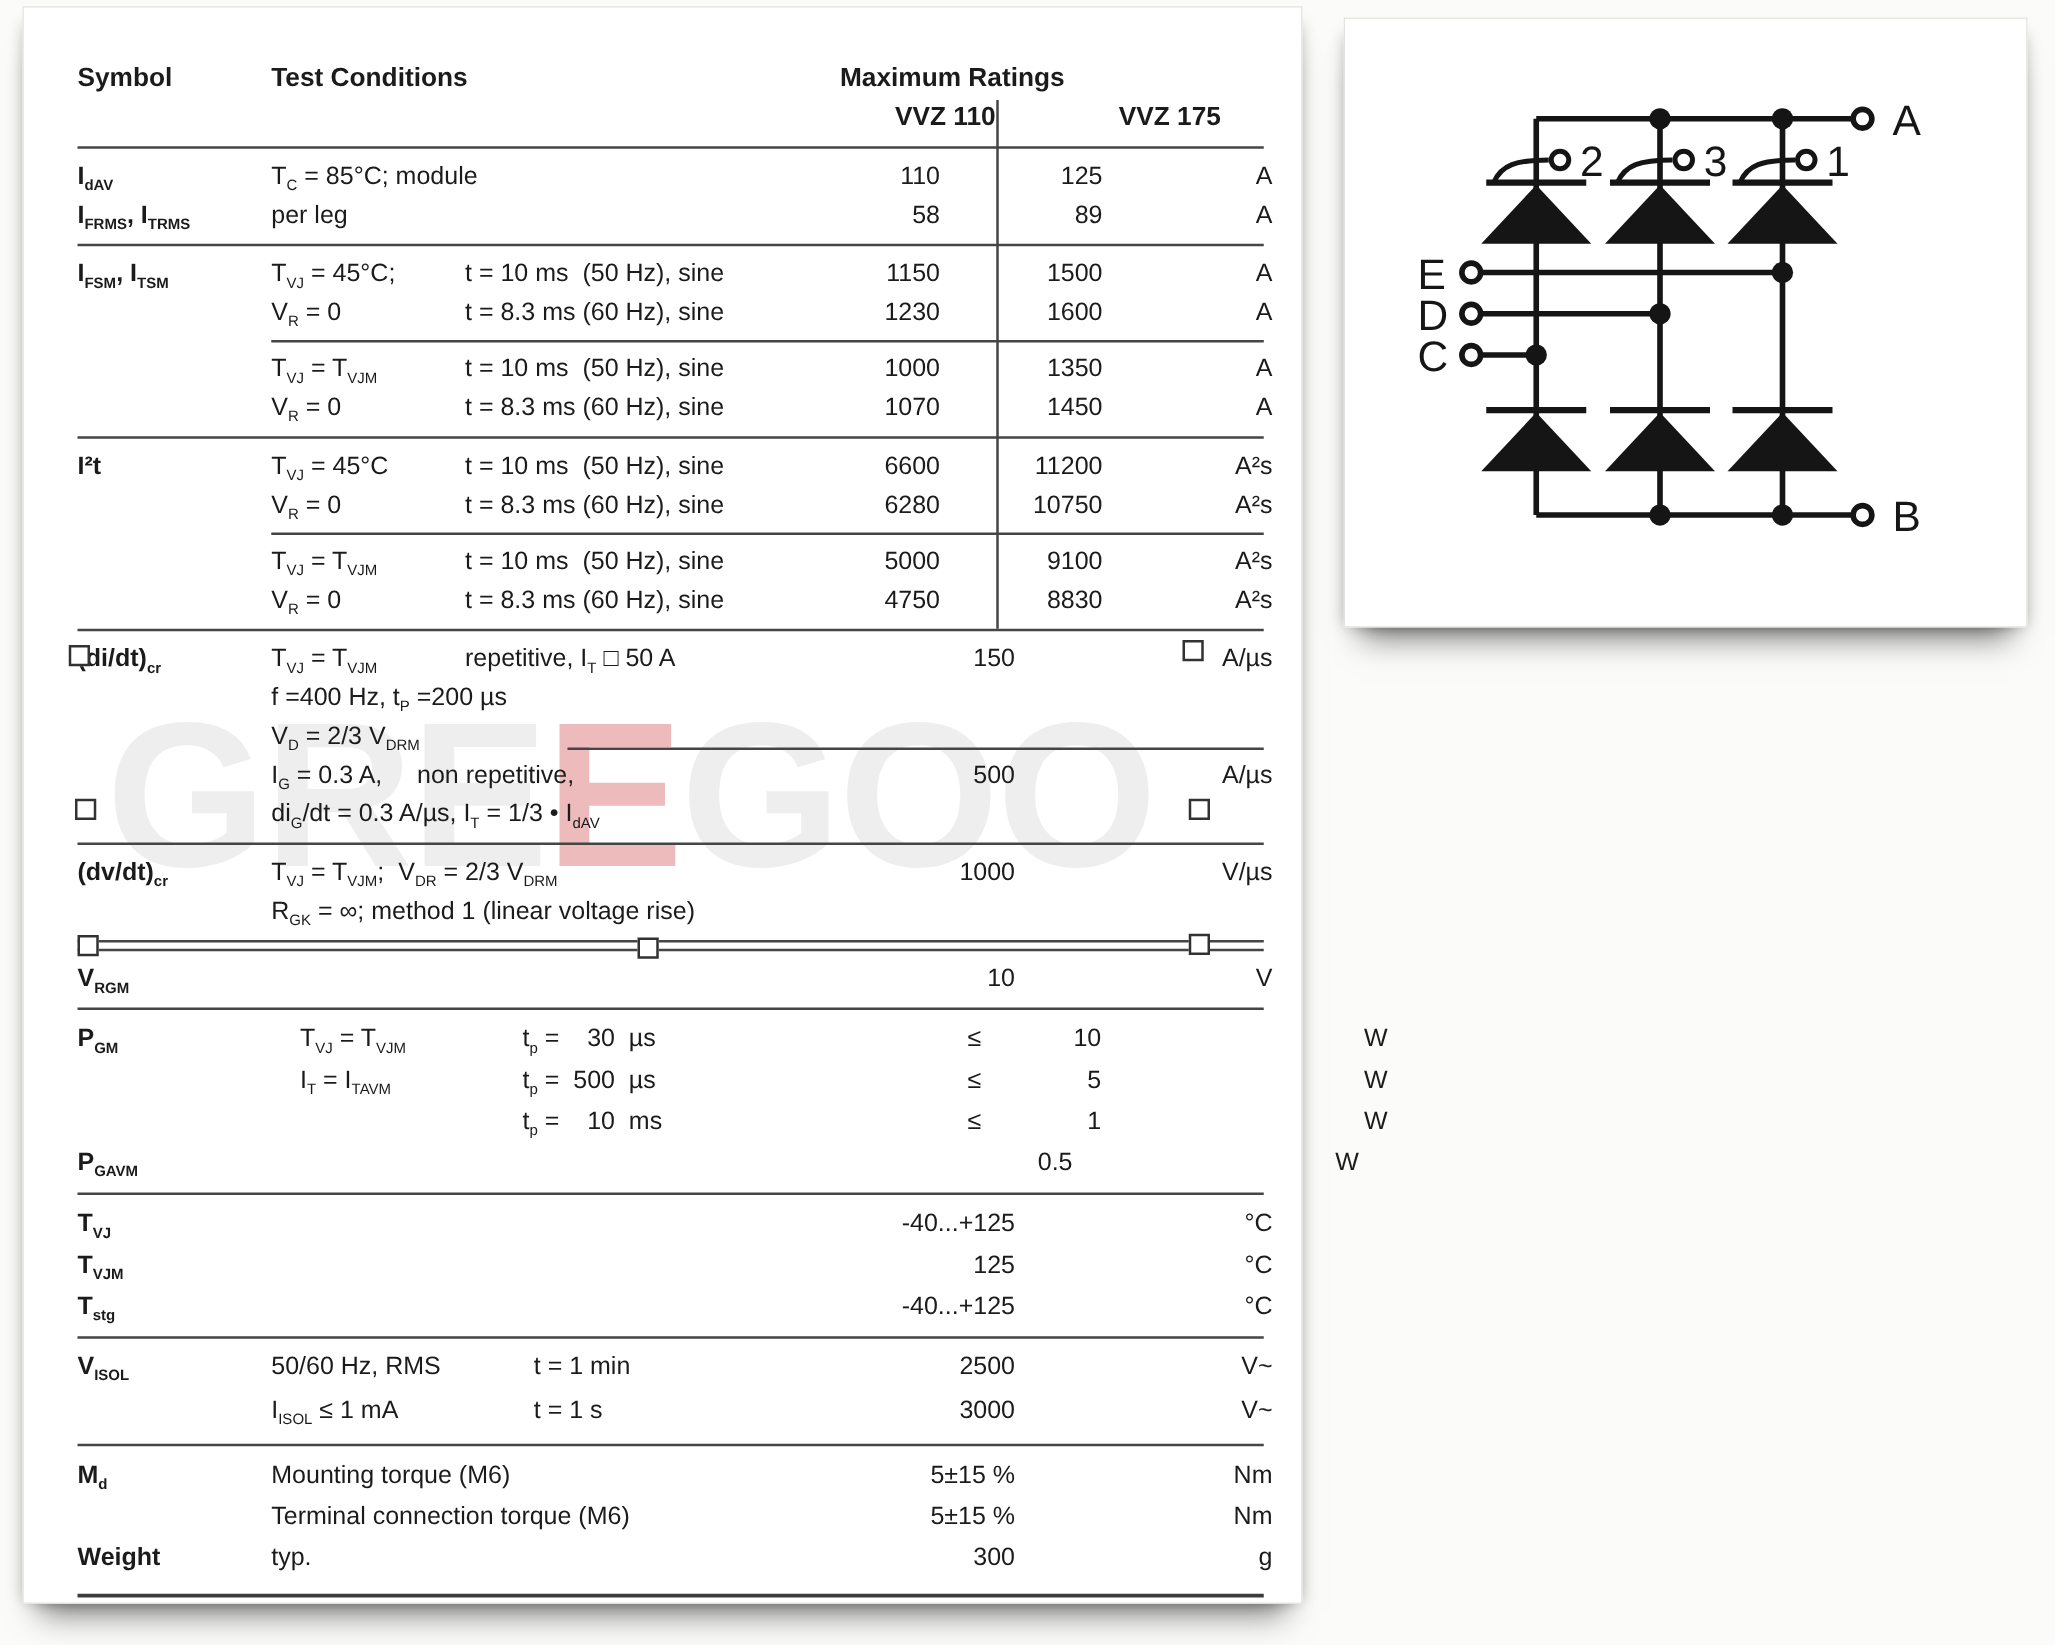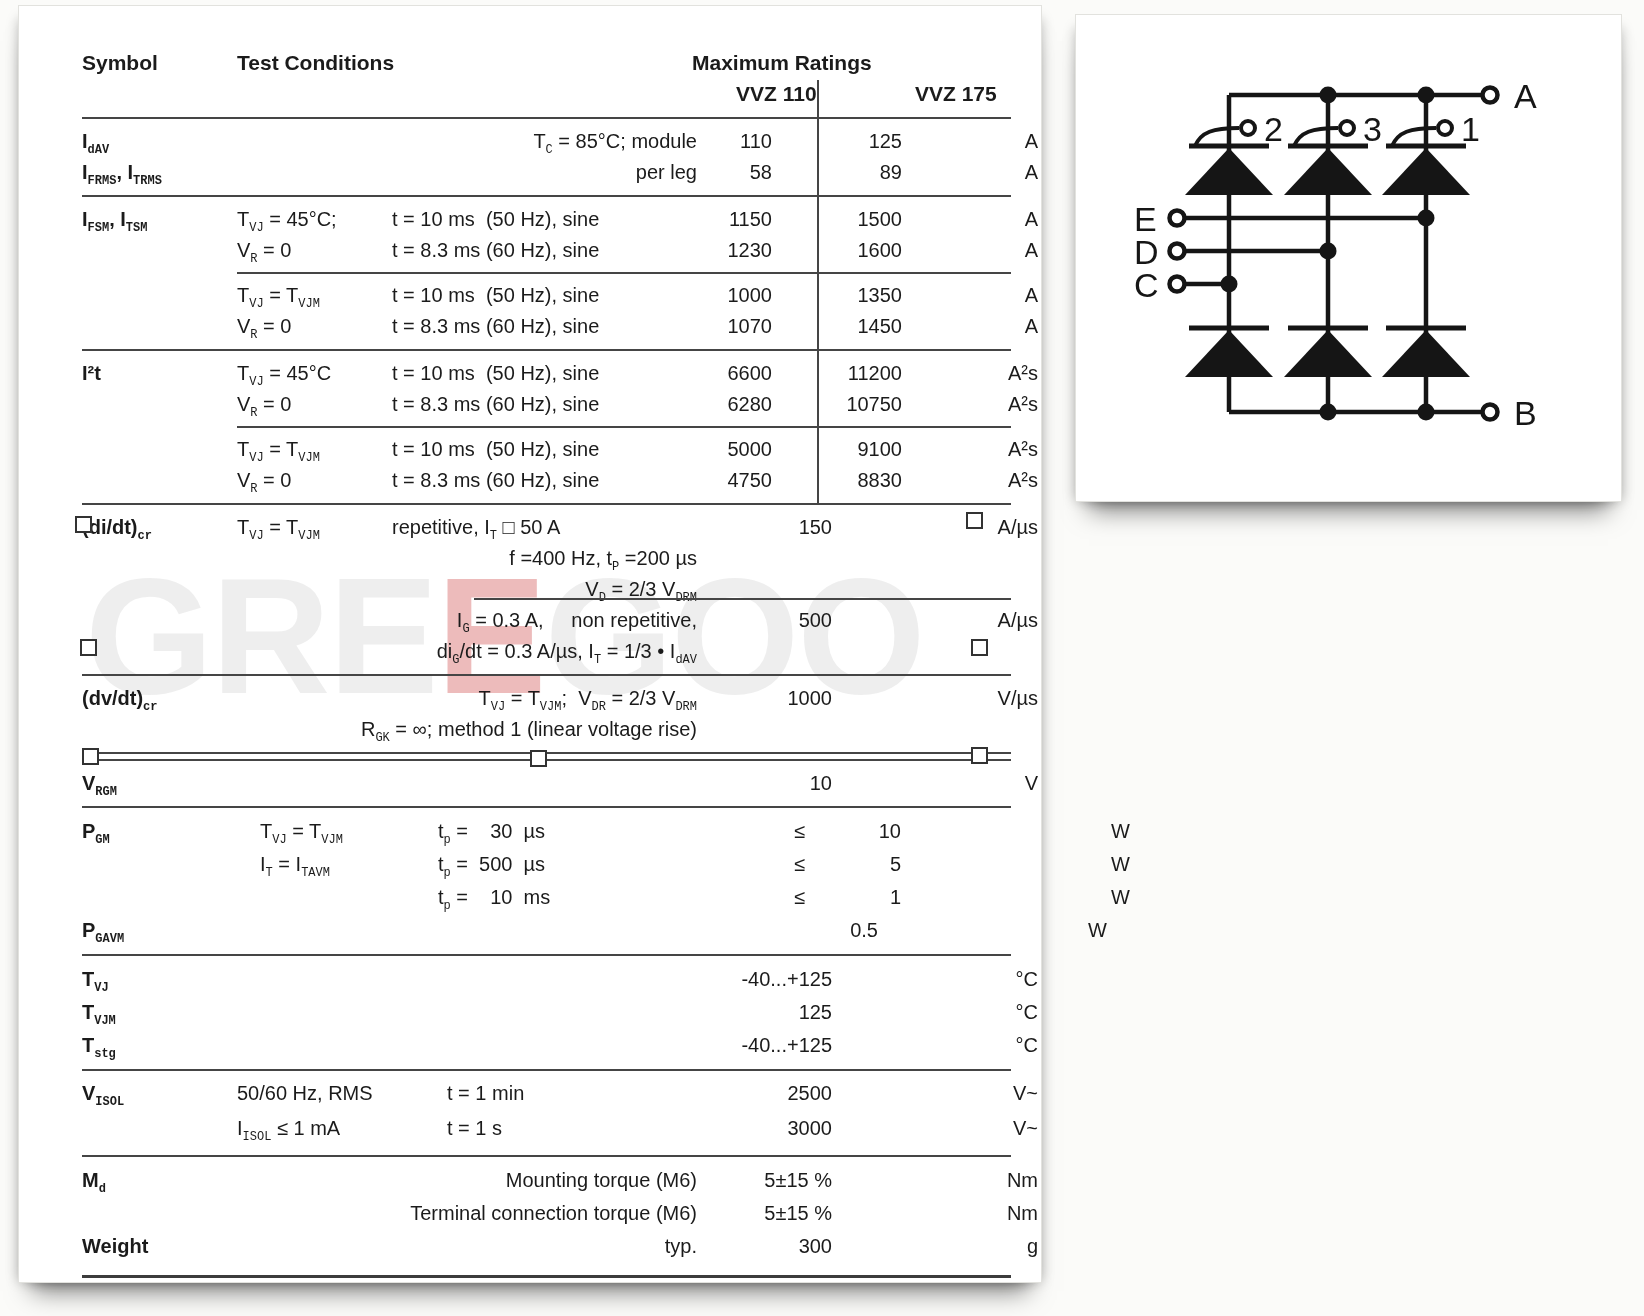--- a/index.html
+++ b/index.html
@@ -12,32 +12,32 @@
   .table-card{left:18px;top:5px;width:1022px;height:1276px;}
   .diagram-card{left:1075px;top:14px;width:545px;height:486px;}
 
   
   .watermark{position:absolute;left:66px;top:536px;z-index:0;
              font-size:165px;font-weight:bold;letter-spacing:-2px;white-space:pre;
              user-select:none;}
   .wm-g{color:rgba(125,125,125,0.13);}
   .wm-r{color:rgba(202,55,55,0.34);}
 
-  .content{position:relative;z-index:1;padding:40px 30px 0 24px;color:#1b1b1b;
-           font-size:20px;margin-left:39px;}
-  .content sub{font-size:12px;line-height:0;vertical-align:-5px;font-family:Liberation Mono, monospace;}
+  .content{position:relative;z-index:1;padding:40px 30px 0 43px;color:#1b1b1b;
+           font-size:20px;}
+  .content sub{font-size:12px;line-height:0;vertical-align:-5px;}
 
   .row{display:flex;align-items:baseline;line-height:31px;}
   .cell{flex:none;white-space:pre;}
   .c-sym{width:155px;font-weight:bold;}
   .c-c1{width:155px;}
   .c-c2{width:305px;}
   .c-c1b{width:210px;}
   .c-c2b{width:250px;}
-  .c-cond{width:460px;text-align:right;}
+  .c-cond{width:460px;}
   .c-v110{width:85px;text-align:right;padding-right:10px;box-sizing:border-box;}
   .c-v175{width:130px;text-align:right;padding-right:10px;box-sizing:border-box;}
   .c-unit{width:130px;text-align:right;padding-right:4px;box-sizing:border-box;}
   .c-span{width:215px;text-align:right;padding-right:80px;box-sizing:border-box;}
   .c-span.with-le{display:flex;justify-content:space-between;padding-left:28px;text-align:left;}
 
   .hr{border-top:2px solid #454545;height:0;}
   .hr-thick{border-top:3px solid #3c3c3c;height:0;}
   .hr-part{border-top:2px solid #454545;height:0;margin-left:155px;}
   .hr-double{height:5px;border-top:2px solid #454545;border-bottom:2px solid #454545;}

